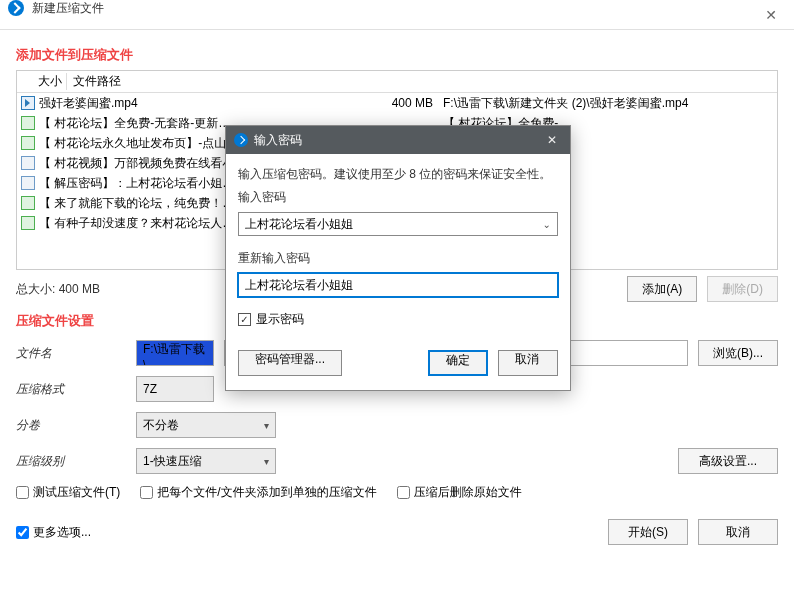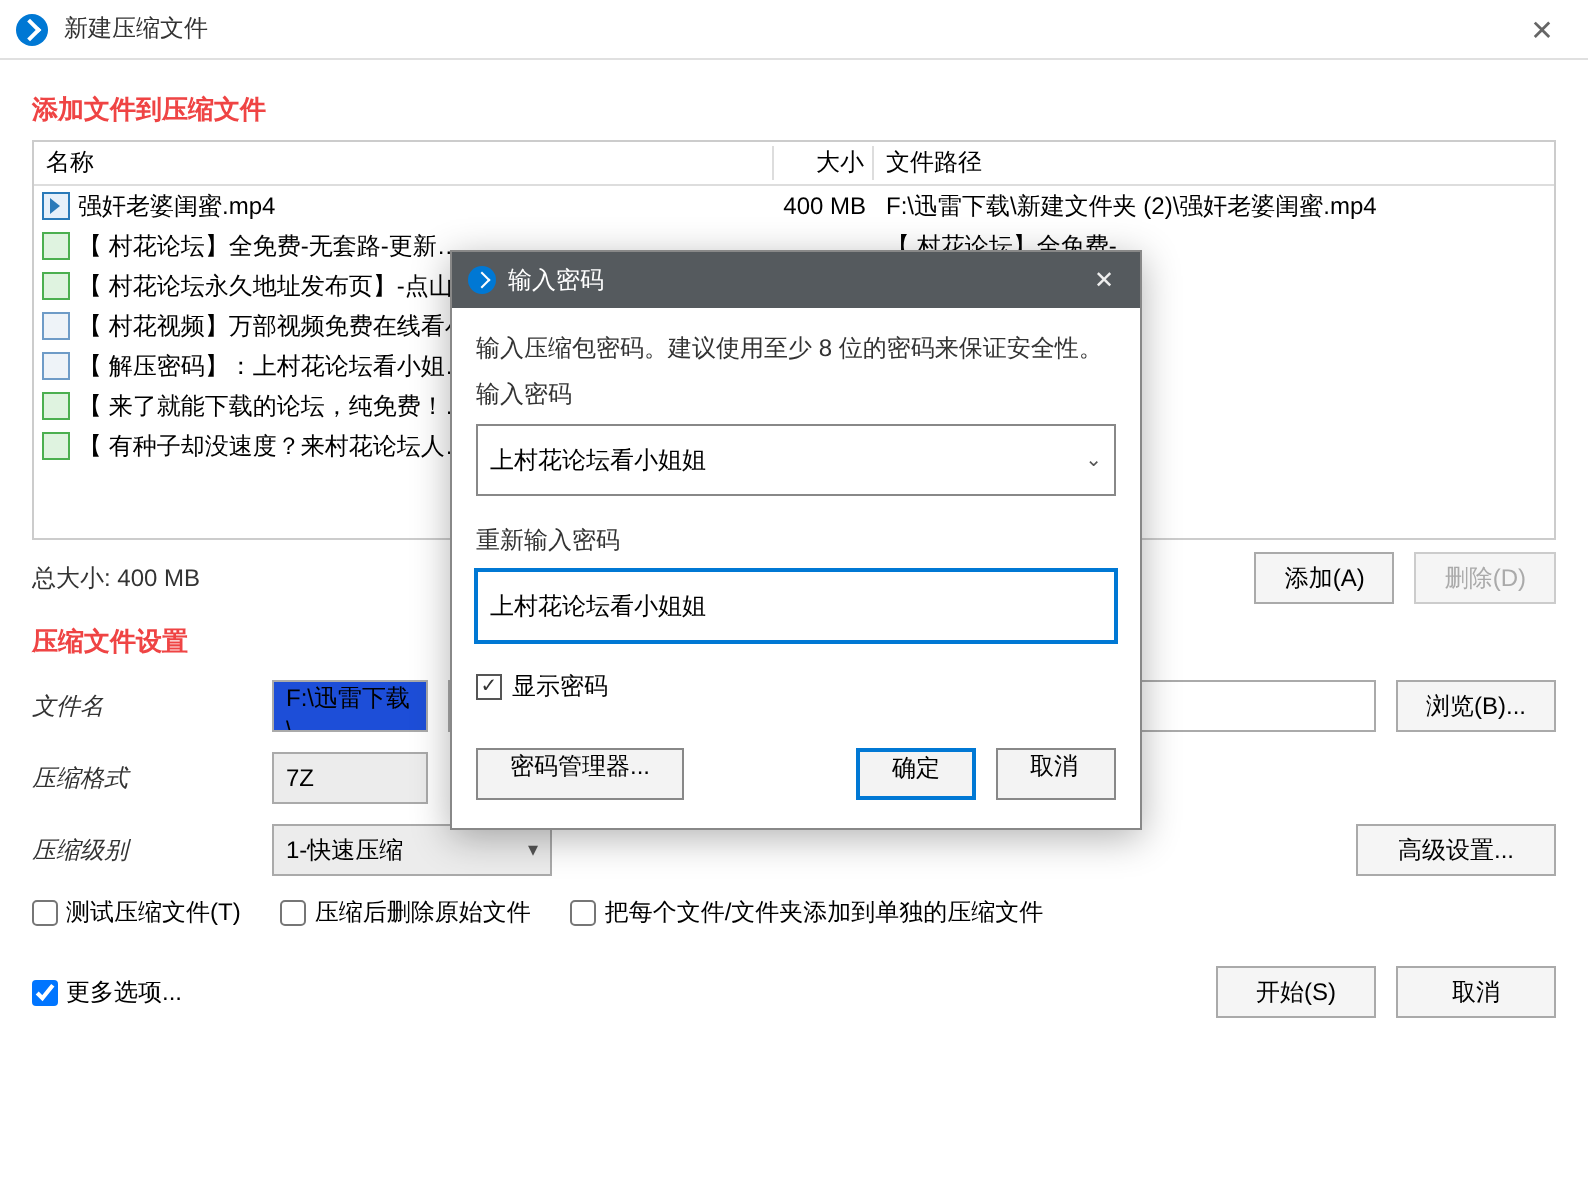--- a/index.html
+++ b/index.html
@@ -1,18 +1,18 @@
 <!DOCTYPE html>
 <html><head>
 <meta charset="utf-8">
 <style>
 * { box-sizing: border-box; margin: 0; padding: 0; font-family: "Microsoft YaHei", sans-serif; font-size: 12px; }
 body { background: #fff; width: 794px; height: 600px; position: relative; overflow: hidden; }
 
-.titlebar { height: 30px; display: flex; align-items: center; padding: 0 8px; border-bottom: 1px solid #e0e0e0; }
+.titlebar { height: 30px; display: flex; padding: 0 8px; border-bottom: 1px solid #e0e0e0; }
 .titlebar-icon { width: 16px; height: 16px; background: #0078d4; border-radius: 50%; margin-right: 8px; display: flex; align-items: center; justify-content: center; }
 .titlebar-icon::after { content: ""; width: 6px; height: 6px; border-right: 2px solid #fff; border-bottom: 2px solid #fff; transform: rotate(-45deg); margin-left: -2px; }
 .titlebar-title { flex: 1; color: #333; }
 .titlebar-close { width: 30px; height: 30px; display: flex; align-items: center; justify-content: center; color: #666; font-size: 14px; cursor: pointer; }
 
 .content { padding: 10px 16px; }
 .section-title { font-weight: bold; color: #ef4444; margin: 6px 0; font-size: 13px; }
 
 .file-area { border: 1px solid #ccc; height: 200px; background: #fff; overflow: hidden; }
 .file-header { display: flex; border-bottom: 1px solid #ddd; background: #fff; height: 22px; align-items: center; }
@@ -54,21 +54,21 @@
 .mask { position: absolute; left: 0; top: 0; right: 0; bottom: 0; pointer-events:none; }
 .modal { position: absolute; left: 225px; top: 125px; width: 346px; background: #fff; border: 1px solid #888; box-shadow: 0 4px 18px rgba(0,0,0,.3); pointer-events:auto; }
 .modal-title { background: #555a5e; color: #fff; height: 28px; display: flex; align-items: center; padding: 0 8px; }
 .modal-title .mi { width: 14px; height: 14px; background: #0078d4; border-radius: 50%; margin-right: 6px; display:flex; align-items:center; justify-content:center;}
 .modal-title .mi::after{content:""; width:5px;height:5px;border-right:1.5px solid #fff;border-bottom:1.5px solid #fff;transform:rotate(-45deg);margin-left:-1px;}
 .modal-title .mt { flex: 1; }
 .modal-title .mc { width: 20px; text-align: center; cursor: pointer; color:#eee; }
 .modal-body { padding: 12px; }
 .modal-hint { color: #333; }
 .modal-lbl { color: #333; margin: 6px 0; }
-.modal-input { width: 100%; height: 36px; border: 1px solid #888; padding: 0 6px; display:flex; align-items:center; justify-content: space-between; background:#fff;}
+.modal-input { width: 100%; height: 24px; border: 1px solid #888; padding: 0 6px; display:flex; align-items:center; justify-content: space-between; background:#fff;}
 .modal-input.focus { border: 1px solid #0078d4; outline: 1px solid #0078d4; }
 .modal-chk { display: flex; align-items: center; gap: 5px; margin-top: 14px; }
 .modal-chk .cb { width: 13px; height: 13px; border: 1px solid #555; display:flex; align-items:center; justify-content:center; color:#333; font-size:10px; line-height:1;}
 .modal-foot { display: flex; gap: 10px; padding: 10px 12px 14px; justify-content: flex-start; }
 .modal-foot .spacer{flex:1;}
 .mbtn { height: 26px; padding: 0 16px; border: 1px solid #888; background: #f3f3f3; cursor: pointer; min-width: 60px; }
 .mbtn.primary { border: 2px solid #0078d4; }
 </style>
 </head>
 <body>
@@ -77,21 +77,20 @@
   <div class="titlebar-icon"></div>
   <div class="titlebar-title">新建压缩文件</div>
   <div class="titlebar-close">✕</div>
 </div>
 
 <div class="content">
   <div class="section-title">添加文件到压缩文件</div>
 
   <div class="file-area">
     <div class="file-header">
-      <div class="fh-name">名称</div>
       <div class="fh-size">大小</div>
       <div class="fh-path">文件路径</div>
     </div>
     <div class="file-rows" id="file-rows">
         <div class="file-row">
           <div class="c1">
             <span class="fi fi-mp4"></span>
             <span>强奸老婆闺蜜.mp4</span>
           </div>
           <div class="c2">400 MB</div>
@@ -164,43 +163,50 @@
       <div class="btn btn-right">浏览(B)...</div>
     </div>
 
     <div class="form-row">
       <div class="form-lbl">压缩格式</div>
       <div class="select" style="flex:0 0 78px;">
           <span>7Z</span>
         </div>
     </div>
 
+    <div class="form-row">
+      <div class="form-lbl">分卷</div>
+      <div class="select" style="flex:0 0 140px;">
+          <span>不分卷</span>
+          <span class="chev">▾</span>
+        </div>
+    </div>
 
     <div class="form-row">
       <div class="form-lbl">压缩级别</div>
       <div class="select" style="flex:0 0 140px;">
           <span>1-快速压缩</span>
           <span class="chev">▾</span>
         </div>
       <div style="flex:1;"></div>
       <div class="btn btn-right" style="min-width:100px;">高级设置...</div>
     </div>
 
     <div class="chk-row">
       <label class="chk">
           <input type="checkbox" style="">
           <span>测试压缩文件(T)</span>
         </label>
       <label class="chk">
           <input type="checkbox" style="">
+          <span>把每个文件/文件夹添加到单独的压缩文件</span>
+        </label>
+      <label class="chk">
+          <input type="checkbox" style="">
           <span>压缩后删除原始文件</span>
-        </label>
-      <label class="chk">
-          <input type="checkbox" style="">
-          <span>把每个文件/文件夹添加到单独的压缩文件</span>
         </label>
     </div>
 
     <div class="bottom">
       <label class="chk">
           <input type="checkbox" checked="" style="">
           <span>更多选项...</span>
         </label>
       <div class="spacer"></div>
       <div class="btn" style="min-width:80px;">开始(S)</div>

